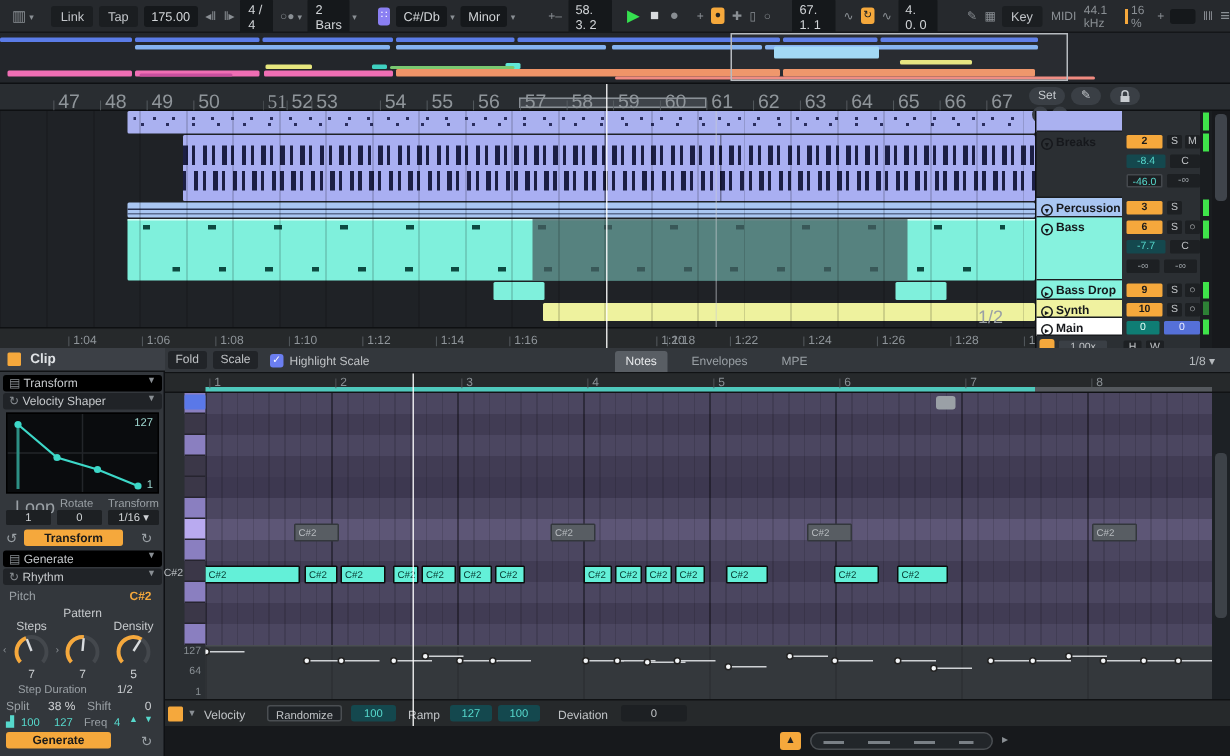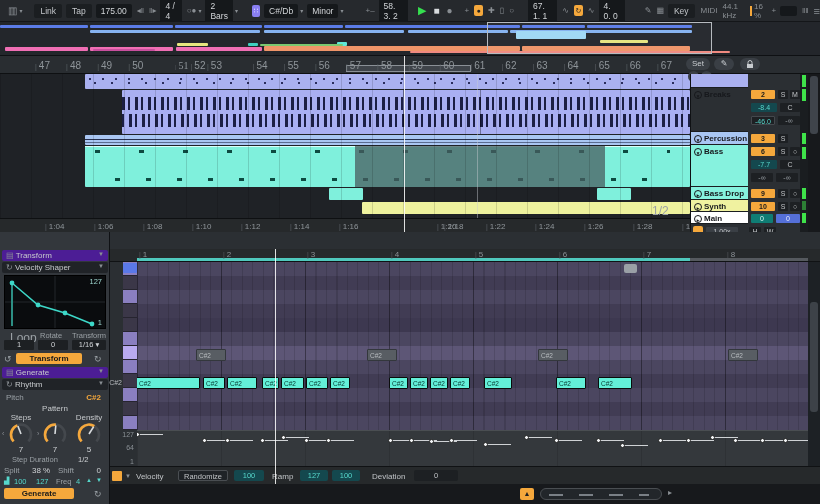--- a/index.html
+++ b/index.html
@@ -16,42 +16,42 @@
 .recbtn{color:#888d92;font-size:10px;margin-left:7px}
 .orangeico{display:inline-block;width:13px;height:11px;background:#f5a83c;border-radius:2px;margin-left:5px;color:#222;font-size:7px;text-align:center;line-height:11px}
 .scaleico{display:inline-block;width:12px;height:12px;background:#8a7ff2;border-radius:2px;margin-left:14px;color:#fff;font-size:7px;text-align:center;line-height:12px}
 
 .overview{position:absolute;left:0;top:22px;width:820px;height:34px;background:#23262b;border-bottom:1px solid #0e1013}
 .ovr{position:absolute;border-radius:1px}
 .viewbox{position:absolute;border:1px solid #b6babf;background:rgba(255,255,255,0.03)}
 
 .arr{position:absolute;left:0;top:56px;width:820px;height:176px;background:#24282c}
 .bar-ruler{position:absolute;left:0;top:0;width:820px;height:18px;background:#292d31;border-bottom:1px solid #0e1012}
-.rnum{position:absolute;top:4px;font-size:10px;color:#8f959a}
+.rnum{position:absolute;top:4px;font-size:13px;color:#8f959a}
 .rnum::before{content:"|";color:#5a6065;margin-right:2px;font-size:7px}
 .loopbrace{position:absolute;left:346px;top:9px;width:125px;height:7px;background:#3f444a;border:1px solid #8a9096}
 .setpill{position:absolute;top:2px;height:12px;background:#3a3f45;border-radius:6px;font-size:8px;color:#c8ccd0;padding:0 6px;line-height:12px}
 .lanes{position:absolute;left:0;top:18px;width:690px;height:144px;background:#1f2226;overflow:hidden}
 .lane-grid{position:absolute;inset:0;background:repeating-linear-gradient(90deg,rgba(0,0,0,.14) 0 1px,transparent 1px 31px)}
 .clip{position:absolute;border-radius:1px}
 .tnum{position:absolute;top:3px;font-size:8px;color:#8f959a}
 .tnum::before{content:"|";color:#5a6065;margin-right:2px;font-size:7px}
 .time-ruler{position:absolute;left:0;top:162px;width:690px;height:14px;background:#26292b;border-top:1px solid #0e1012}
 .headers{position:absolute;left:690px;top:18px;width:110px;height:158px;background:#2b2f33;border-left:1px solid #0f1114;font-size:8px}
 .th-name{position:absolute;left:0;width:57px;color:#16181c;font-weight:bold;padding:2px 0 0 3px;border-bottom:1px solid #1a1d20}
 .circ{display:inline-block;width:8px;height:8px;border:1px solid #16181c;border-radius:50%;font-size:5px;text-align:center;line-height:8px;margin-right:2px;vertical-align:-1px}
 .cbox{position:absolute;height:9px;font-size:7px;text-align:center;line-height:9px;border-radius:1px;background:#1d2023;color:#c0c3c6}
 .numbox{background:#f5a83c;color:#1a1a1a;font-weight:bold}
 .teal{background:#14484e;color:#56d8cc}
 .meters{position:absolute;left:800px;top:18px;width:8px;height:158px;background:#1a1d20}
 .meter{position:absolute;left:2px;width:4px;background:#3fe34a}
 .arrscroll{position:absolute;left:808px;top:18px;width:12px;height:158px;background:#17191c}
 
 .clip-panel{position:absolute;left:0;top:232px;width:110px;height:272px;background:#33373c;border-right:1px solid #0f1114;font-size:8px}
-.sechdr{position:absolute;left:2px;width:106px;height:11px;background:#4c1d95;border-radius:2px;color:#c6c9cc;padding:1px 4px}
+.sechdr{position:absolute;left:2px;width:106px;height:11px;background:#000000;border-radius:2px;color:#c6c9cc;padding:1px 4px}
 .drop{position:absolute;left:2px;width:106px;height:11px;background:#202327;border-radius:2px;color:#c6c9cc;padding:1px 4px}
 .dd{float:right;color:#8a8f94;font-size:6px}
 .pbox{position:absolute;height:10px;background:#1d2023;border-radius:1px;color:#cfd2d5;font-size:7.5px;text-align:center;line-height:10px}
 .obtn{position:absolute;height:11px;background:#f5a83c;border-radius:2px;color:#1a1a1a;font-weight:bold;font-size:8px;text-align:center;line-height:11px}
 .lbl{color:#9aa0a5}
 .midi{position:absolute;left:110px;top:232px;width:710px;height:272px;background:#2b2f33}
 .mhdr{position:absolute;left:0;top:0;width:710px;height:17px;background:#33373c;border-bottom:1px solid #101214;font-size:8px}
 .mbtn{position:absolute;top:2px;height:12px;background:#212428;border-radius:2px;color:#c0c3c6;padding:0 5px;line-height:12px}
 .tab{position:absolute;top:2px;height:14px;border-radius:2px 2px 0 0;color:#9aa0a5;padding:0 7px;line-height:14px}
 .tab.active{background:#595e64;color:#e8eaec}
@@ -300,20 +300,24 @@
       <div class="meter" style="top:114px;height:11px"></div>
       <div class="meter" style="top:127px;height:9px;opacity:.5"></div>
       <div class="meter" style="top:139px;height:10px"></div>
     </div>
     <div class="arrscroll">
       <div style="position:absolute;left:2px;top:2px;width:8px;height:58px;background:#3f444b;border-radius:3px"></div>
     </div>
   </div>
 
   <div class="clip-panel">
+    <div style="position:absolute;left:0;top:0;width:110px;height:16px;background:#3c4046;border-bottom:1px solid #101214">
+      <span style="display:inline-block;width:9px;height:9px;background:#f5a83c;border-radius:1px;margin:3px 4px 0 5px;vertical-align:top"></span>
+      <span style="font-size:9px;color:#dfe2e5;font-weight:bold;vertical-align:top;line-height:15px">Clip</span>
+    </div>
     <div class="sechdr" style="top:18px"><span style="color:#8a8f94">▤ </span><span>Transform</span><span class="dd">▼</span></div>
     <div class="drop" style="top:30px"><span style="color:#8a8f94">↻ </span><span>Velocity Shaper</span><span class="dd">▼</span></div>
     <div style="position:absolute;left:4px;top:43px;width:102px;height:54px;background:#0a0c0e;border:1px solid #000">
       <svg width="100" height="52" style="position:absolute;left:0;top:0">
         <line x1="50" y1="0" x2="50" y2="52" stroke="#23262a"></line>
         <line x1="0" y1="26" x2="100" y2="26" stroke="#23262a"></line>
         <line x1="7" y1="7" x2="7" y2="50" stroke="#2d8f84" stroke-width="2"></line>
         <polyline points="7,7 33,29 60,37 87,48" fill="none" stroke="#3dd8c8" stroke-width="1.5"></polyline>
         <circle cx="7" cy="7" r="2.4" fill="#3dd8c8"></circle>
           <circle cx="33" cy="29" r="2.4" fill="#3dd8c8"></circle>
@@ -371,20 +375,30 @@
     <span style="position:absolute;left:36px;top:245px;color:#56d8cc;font-size:7.5px">127</span>
     <span class="lbl" style="position:absolute;left:56px;top:245px;font-size:7.5px">Freq</span>
     <span style="position:absolute;left:76px;top:245px;color:#56d8cc;font-size:7.5px">4</span>
     <span style="position:absolute;left:86px;top:245px;color:#56d8cc;font-size:6px">▲</span>
     <span style="position:absolute;left:96px;top:245px;color:#56d8cc;font-size:6px">▼</span>
     <div class="obtn" style="left:4px;top:256px;width:70px">Generate</div>
     <span style="position:absolute;left:94px;top:257px;color:#9aa0a5;font-size:9px">↻</span>
   </div>
 
   <div class="midi">
+    <div class="mhdr">
+      <span class="mbtn" style="left:2px">Fold</span>
+      <span class="mbtn" style="left:32px">Scale</span>
+      <span style="position:absolute;left:70px;top:4px;width:9px;height:9px;background:#6b7ef0;border-radius:2px;color:#fff;font-size:7px;text-align:center;line-height:9px">✓</span>
+      <span style="position:absolute;left:83px;top:4px;color:#c0c3c6">Highlight Scale</span>
+      <span class="tab active" style="left:300px">Notes</span>
+      <span class="tab" style="left:344px">Envelopes</span>
+      <span class="tab" style="left:404px">MPE</span>
+      <span style="position:absolute;right:10px;top:4px;color:#b5b9bd"><span>1/8</span> ▾</span>
+    </div>
     <div class="beat-ruler" id="beatRuler">
       <div style="position:absolute;left:27px;bottom:0;width:553px;height:3px;background:#4fc8bc"></div>
       <div style="position:absolute;left:580px;bottom:0;width:118px;height:3px;background:#55595e"></div>
     <div class="bnum" style="left: 29px;">1</div>
         <div class="bnum" style="left: 113px;">2</div>
         <div class="bnum" style="left: 197px;">3</div>
         <div class="bnum" style="left: 281px;">4</div>
         <div class="bnum" style="left: 365px;">5</div>
         <div class="bnum" style="left: 449px;">6</div>
         <div class="bnum" style="left: 533px;">7</div>

